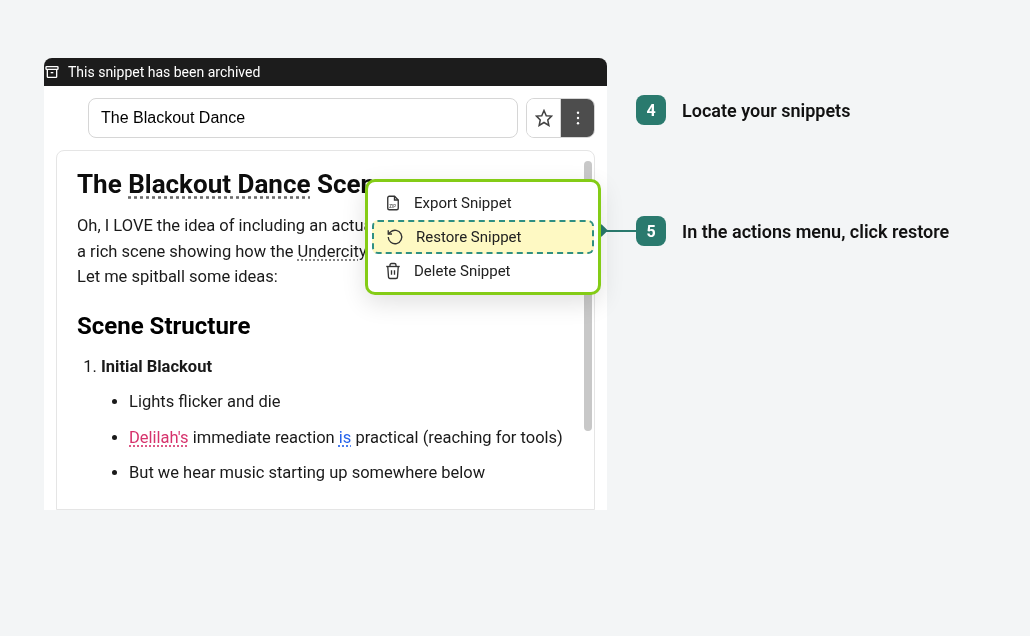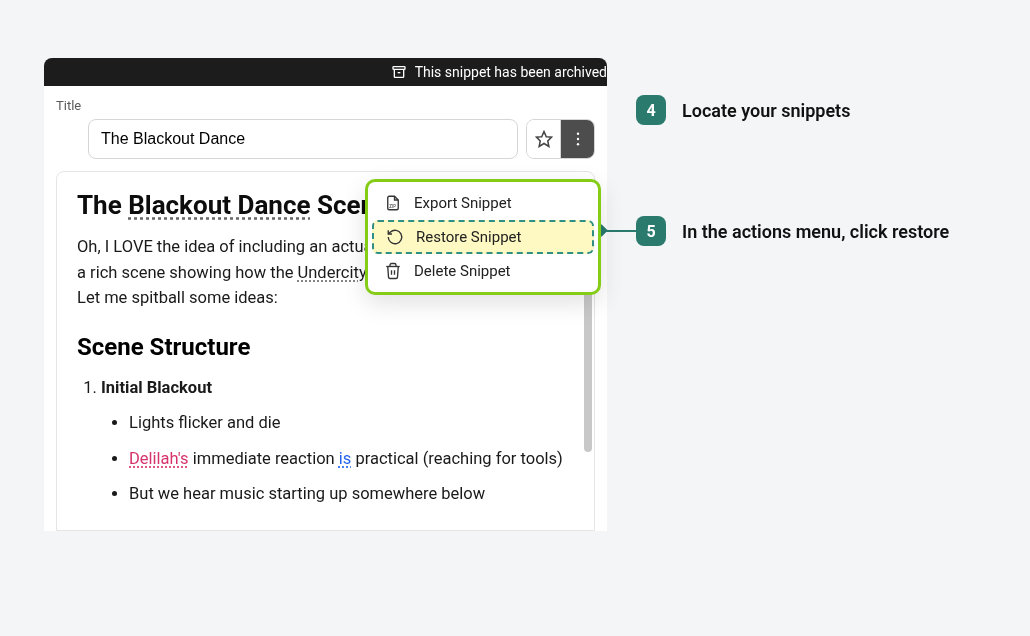--- a/index.html
+++ b/index.html
@@ -19,21 +19,21 @@
     background: #fff;
     border-radius: 8px 8px 0 0;
     overflow: visible;
   }
   .archive-bar {
     background: #1c1c1c;
     color: #fff;
     height: 28px;
     display: flex;
     align-items: center;
-    justify-content: flex-end;
+    justify-content: flex-start;
     gap: 8px;
     font-size: 14px;
     border-radius: 8px 8px 0 0;
   }
   .archive-bar svg { width: 16px; height: 16px; }
   .form-area { padding: 12px 12px 0 12px; }
   .label {
     font-size: 13px;
     color: #5a5a5a;
     margin-bottom: 6px;
@@ -204,21 +204,20 @@
   <div class="archive-bar">
     <svg viewBox="0 0 24 24" fill="none" stroke="#fff" stroke-width="2">
         <rect x="3" y="4" width="18" height="4" rx="1"></rect>
         <path d="M5 8v11a1 1 0 0 0 1 1h12a1 1 0 0 0 1-1V8"></path>
         <line x1="10" y1="13" x2="14" y2="13"></line>
       </svg>
     <span>This snippet has been archived</span>
   </div>
 
   <div class="form-area">
-    <span class="label">Title</span>
     <div class="title-row">
       <input class="title-input" value="The Blackout Dance" style="">
       <div class="icon-group">
         <button class="icon-btn">
           <svg viewBox="0 0 24 24" fill="none" stroke="#444" stroke-width="2">
               <polygon points="12 2 15 9 22 9.5 17 14.5 18.5 22 12 18 5.5 22 7 14.5 2 9.5 9 9 12 2"></polygon>
             </svg>
         </button>
         <div class="divider-v"></div>
         <button class="icon-btn active">

